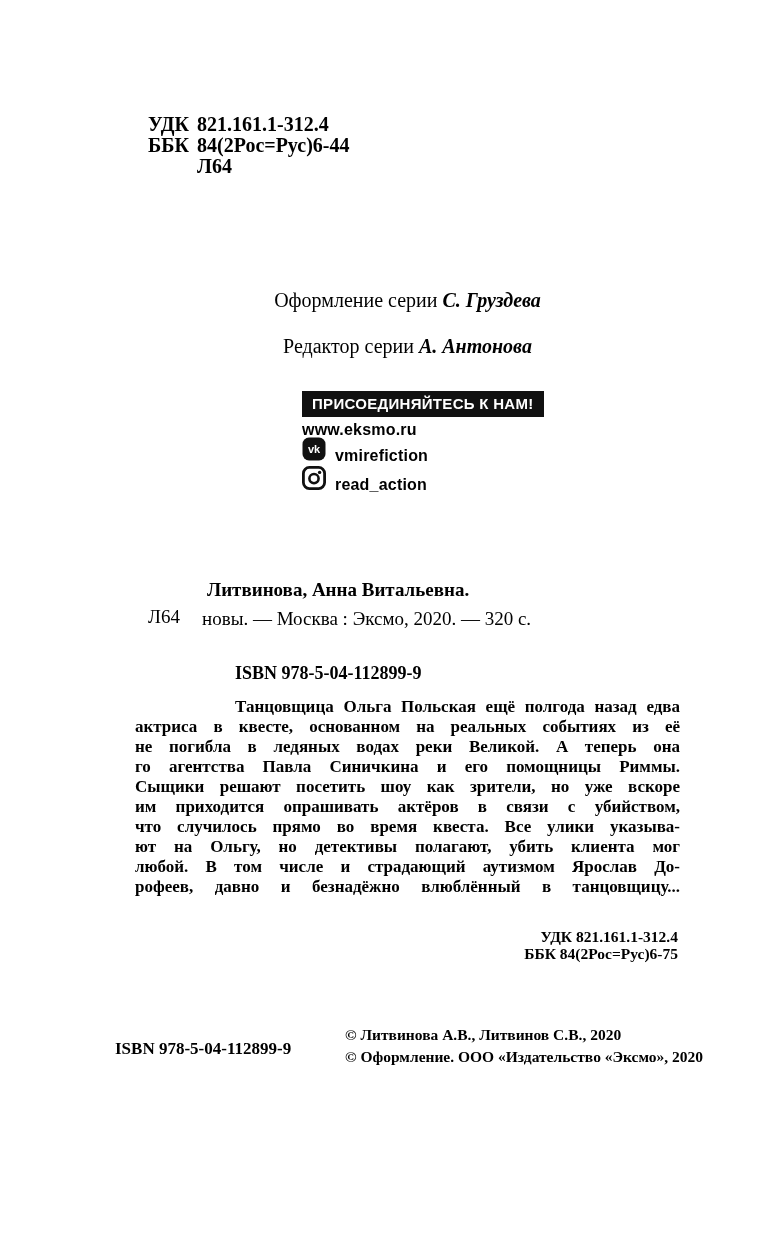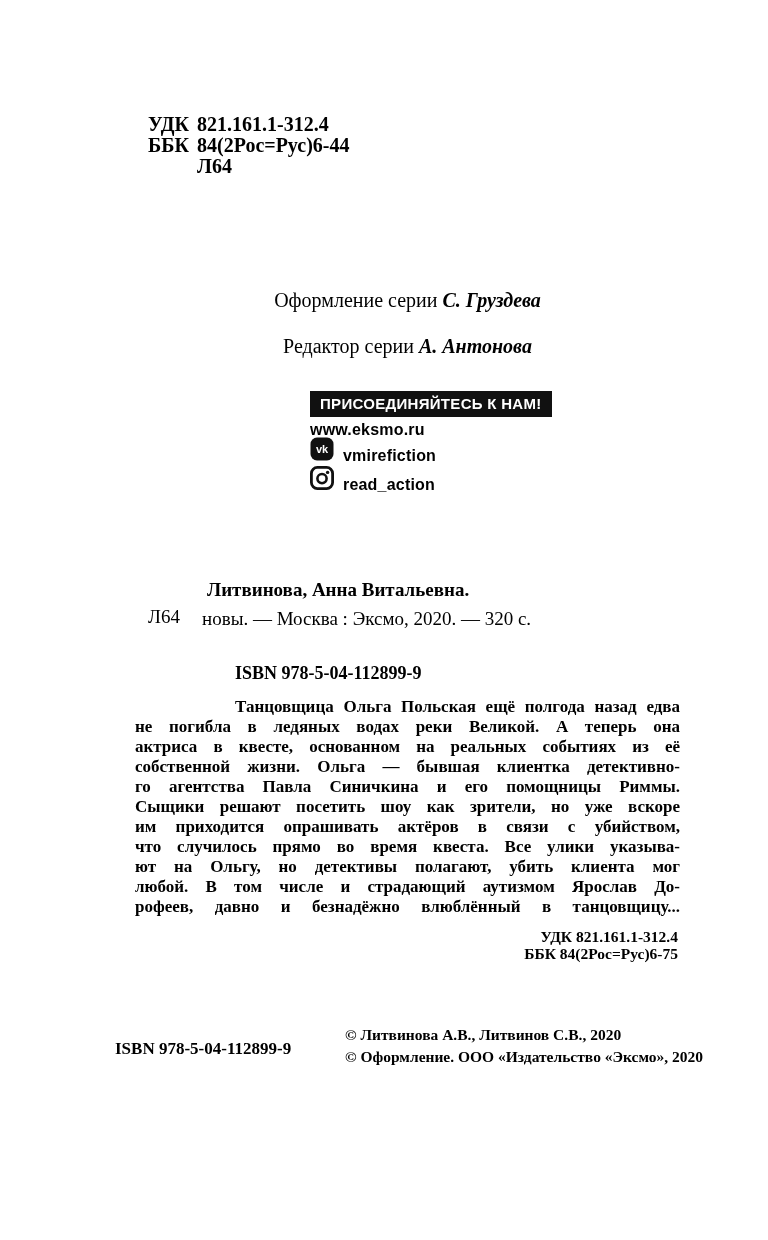--- a/index.html
+++ b/index.html
@@ -19,21 +19,21 @@
   .udk-label{width:49px;}
   .udk-value{}
 
   
   .series-block{left:135px;top:289px;width:545px;text-align:center;font-size:20px;}
   .series-line1{margin-bottom:23px;}
   .series-name{font-style:italic;font-weight:bold;font-family:"Liberation Serif",serif;font-weight:normal;}
   .series-name{font-weight:600;}
 
   
-  .social-block{left:310px;top:391px;font-family:"Liberation Sans","DejaVu Sans",sans-serif;font-weight:bold;}
+  .social-block{left:302px;top:391px;font-family:"Liberation Sans","DejaVu Sans",sans-serif;font-weight:bold;}
   .social-banner{
     display:inline-block;background:#111;color:#fff;
     font-size:15px;letter-spacing:.3px;padding:4px 10px 5px 10px;
     white-space:nowrap;
   }
   .social-subtitle{font-size:14px;margin-top:5px;letter-spacing:.3px;}
   .social-site{font-size:16px;margin-top:4px;letter-spacing:.2px;}
   .social-row{display:flex;align-items:center;margin-top:5px;height:24px;}
   .social-row .icon{width:24px;height:38px;margin-right:9px;flex:0 0 auto;}
   .social-handle{font-size:16px;letter-spacing:.2px;}
@@ -111,23 +111,22 @@
 
 <div class="abs catalog-author">Литвинова, Анна Витальевна.</div>
 <div class="abs catalog-code">Л64</div>
 <div class="abs catalog-title">
   <div class="t2">новы. — Москва : Эксмо, 2020. — 320 с.</div>
 </div>
 <div class="abs catalog-isbn">ISBN 978-5-04-112899-9</div>
 
 <div class="abs annotation">
   <div class="a-line a-first">Танцовщица Ольга Польская ещё полгода назад едва</div>
+  <div class="a-line">актриса в квесте, основанном на реальных событиях из её</div>
   <div class="a-line">не погибла в ледяных водах реки Великой. А теперь она</div>
-  <div class="a-line">актриса в квесте, основанном на реальных событиях из её</div>
-  <div class="a-line">собственной жизни. Ольга — бывшая клиентка детективно-</div>
   <div class="a-line">го агентства Павла Синичкина и его помощницы Риммы.</div>
   <div class="a-line">Сыщики решают посетить шоу как зрители, но уже вскоре</div>
   <div class="a-line">им приходится опрашивать актёров в связи с убийством,</div>
   <div class="a-line">что случилось прямо во время квеста. Все улики указыва-</div>
   <div class="a-line">ют на Ольгу, но детективы полагают, убить клиента мог</div>
   <div class="a-line">любой. В том числе и страдающий аутизмом Ярослав До-</div>
   <div class="a-line">рофеев, давно и безнадёжно влюблённый в танцовщицу...</div>
 </div>
 
 <div class="abs udk-footer">

